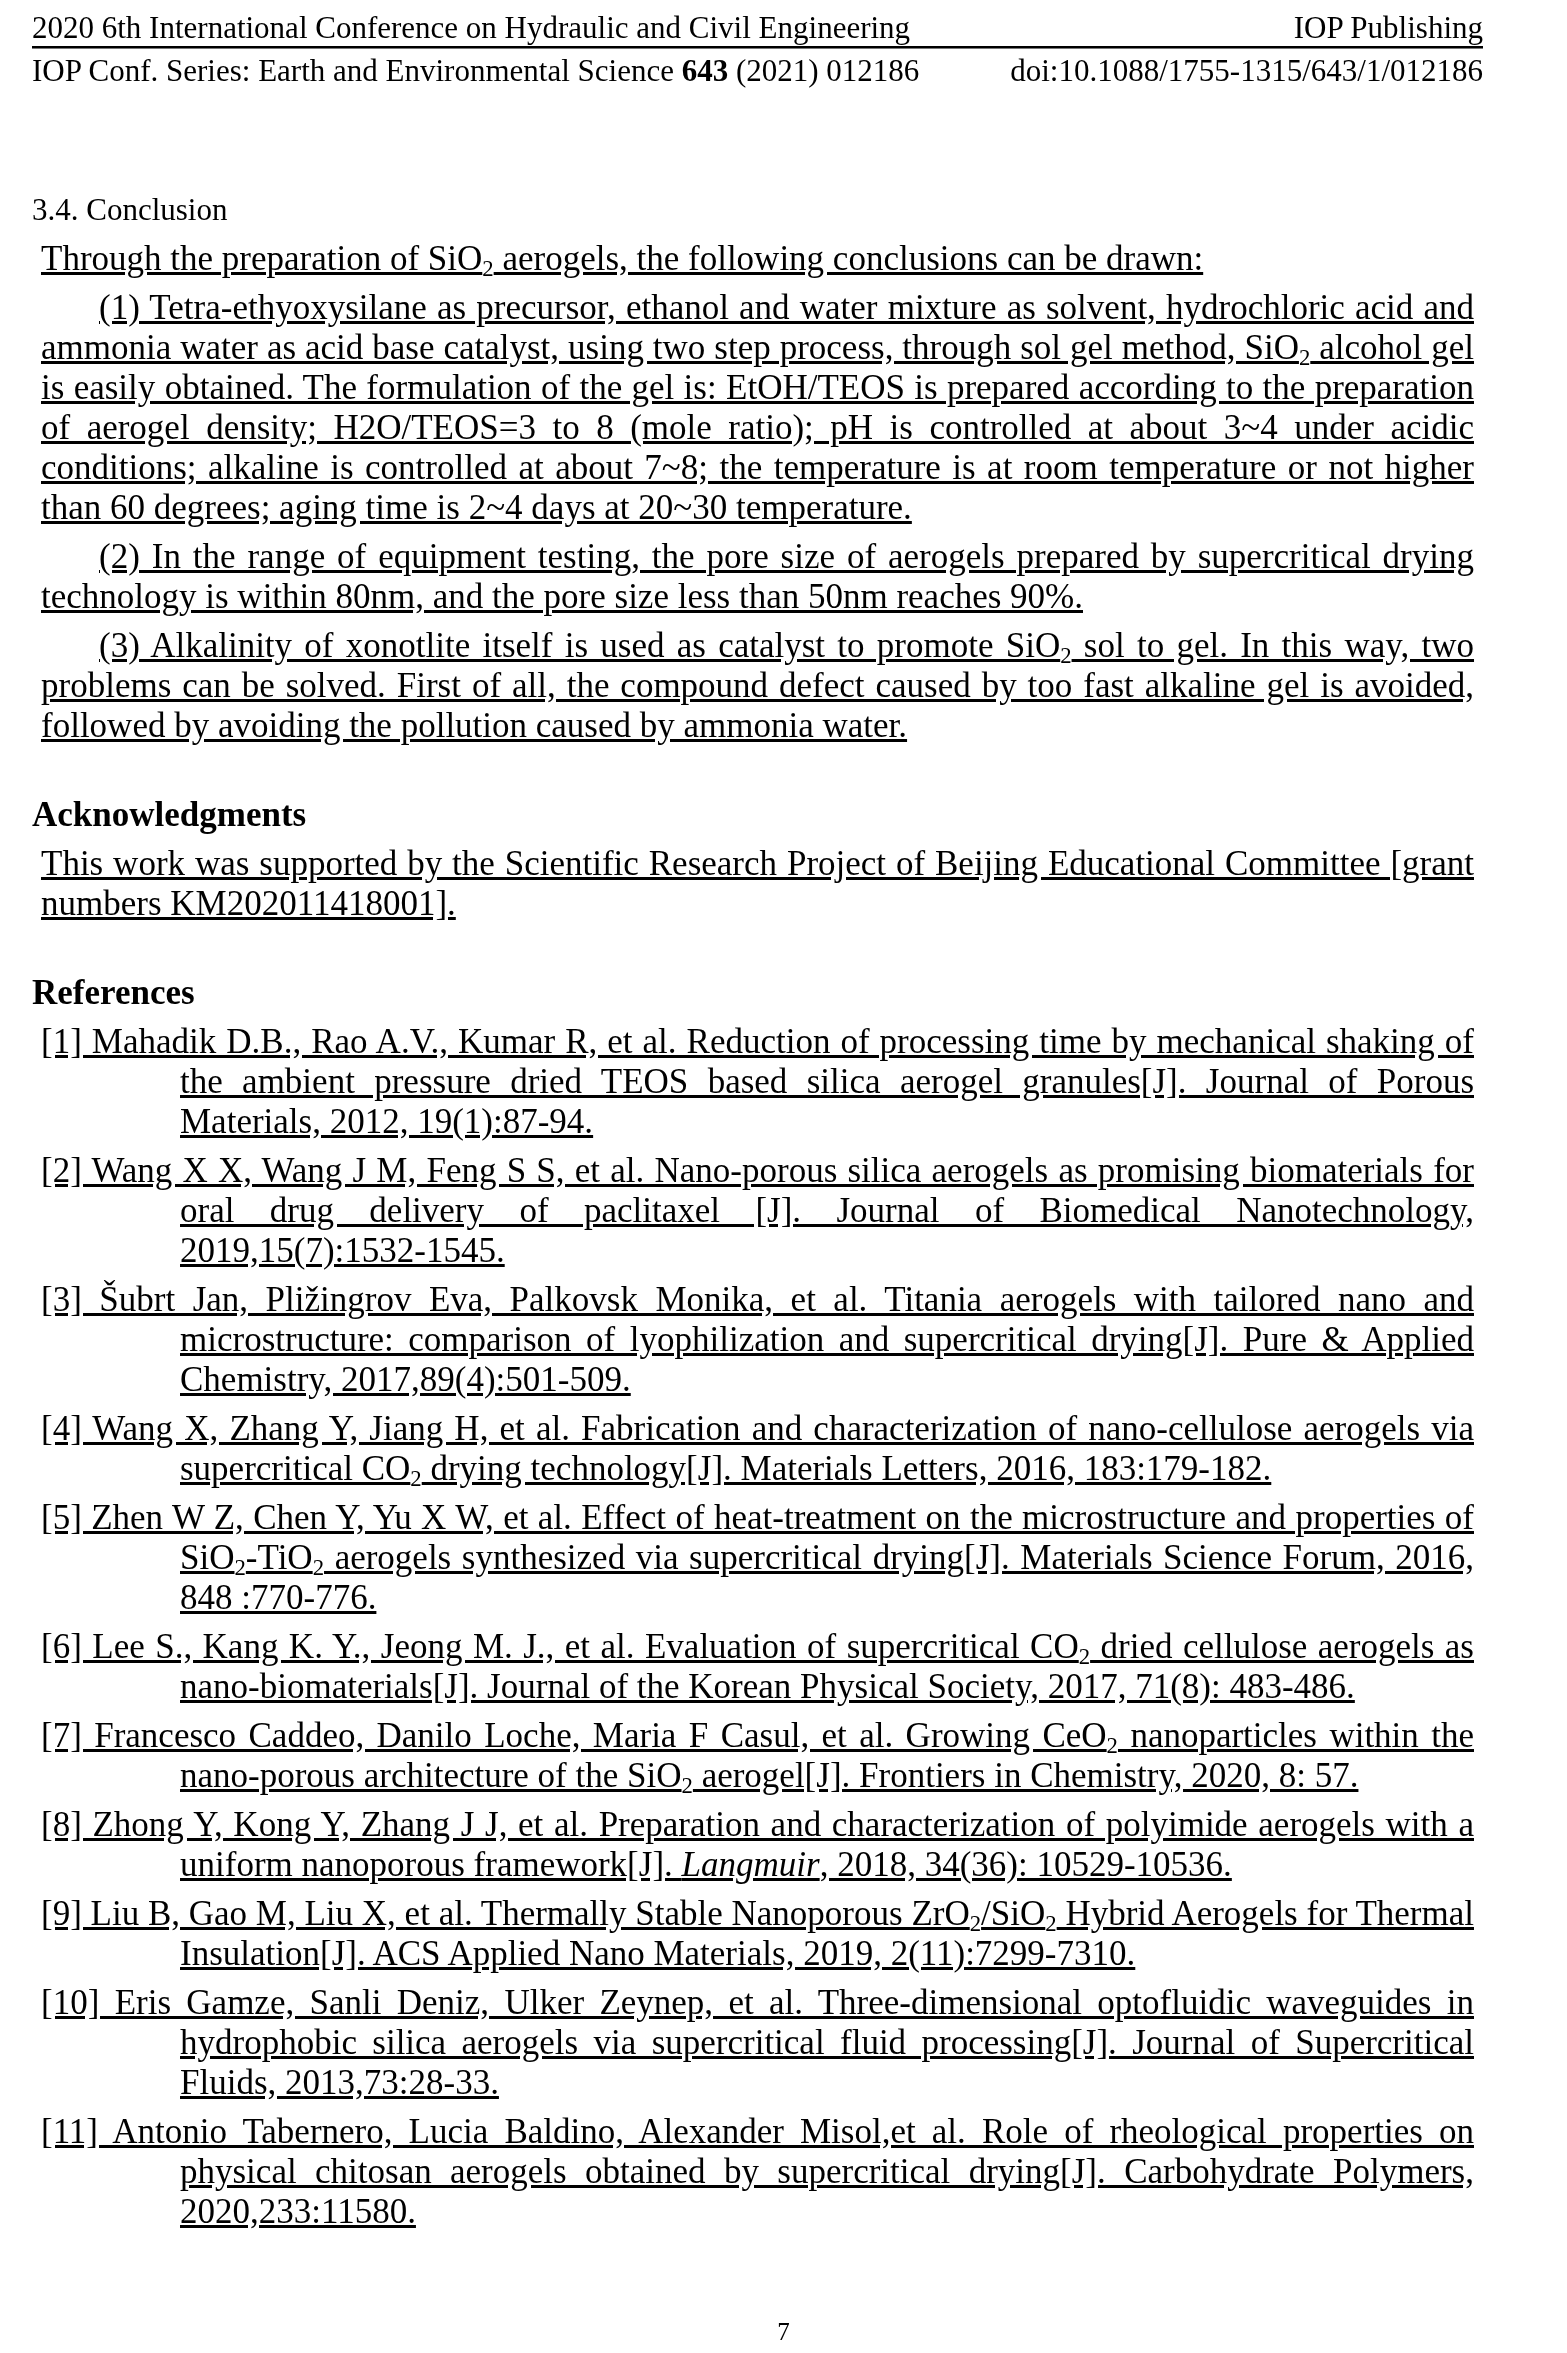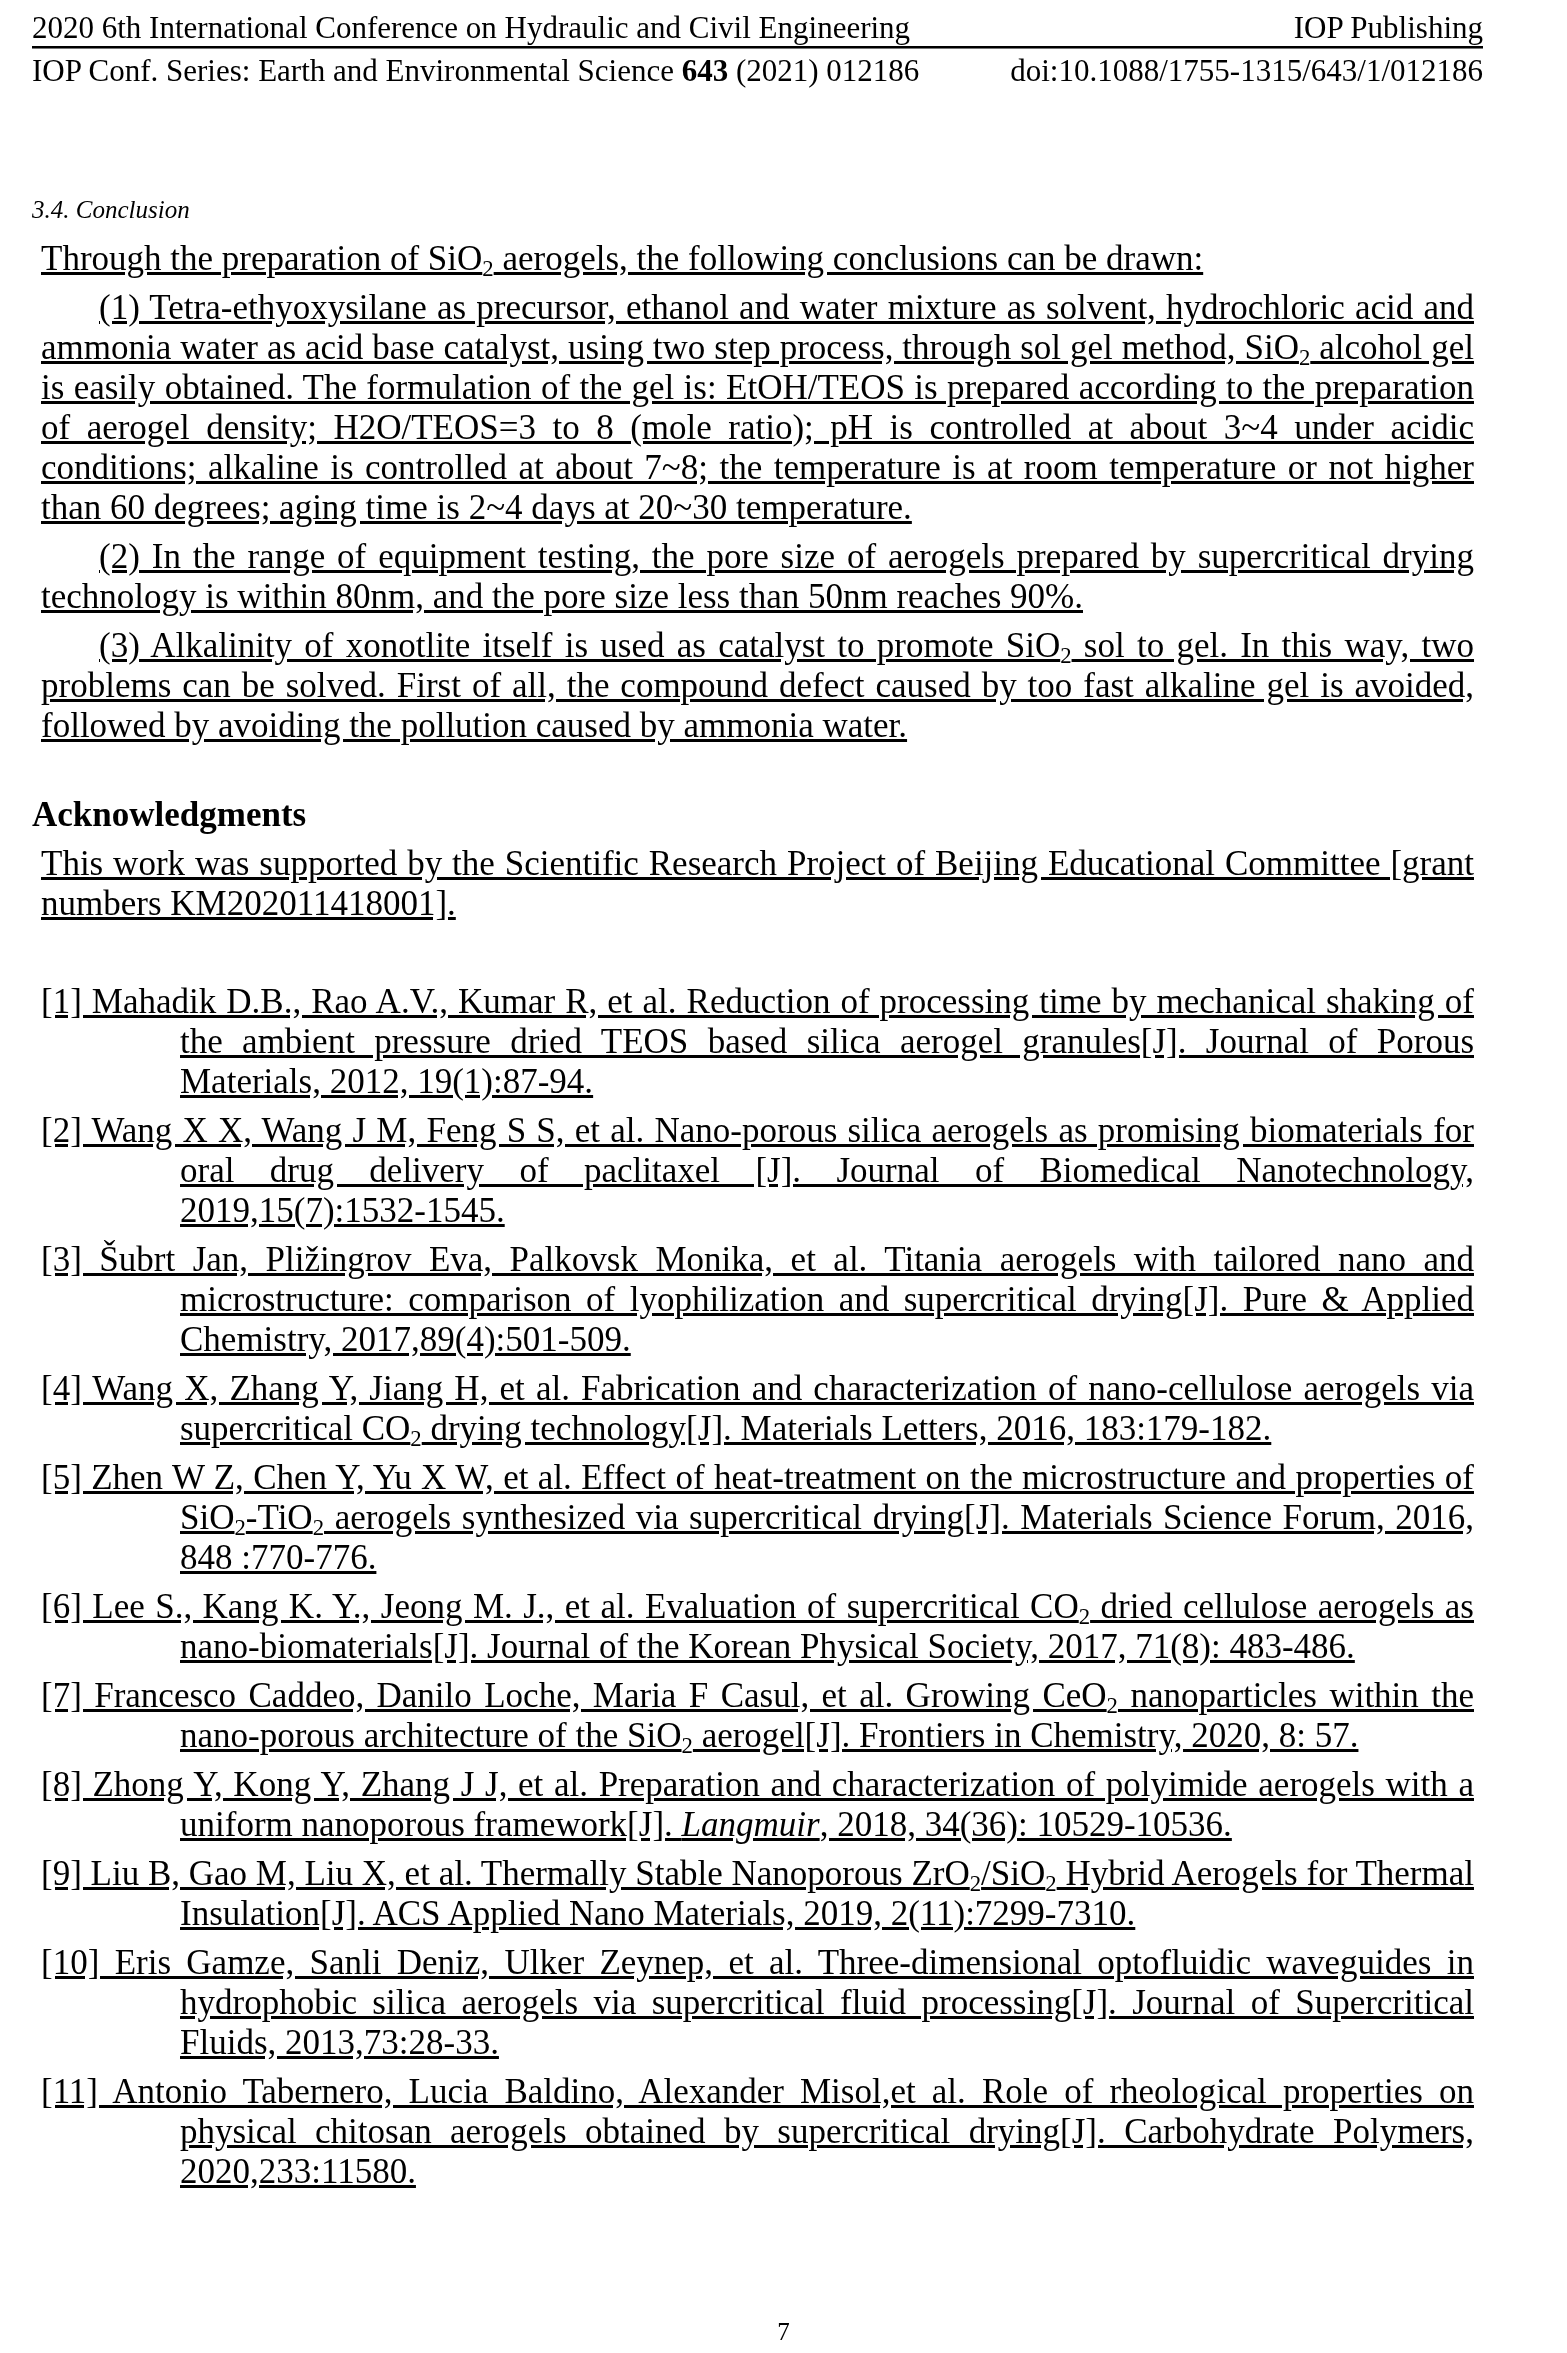--- a/index.html
+++ b/index.html
@@ -10,21 +10,21 @@
   .page { position: absolute; left: 32px; top: 0; width: 1451px; }
   .hdr { position: absolute; left: 0; width: 1451px; font-size: 31px; line-height: 36px; display: flex; justify-content: space-between; white-space: nowrap; }
   .hdr1 { top: 9.8px; }
   .rule { position: absolute; left: 0; top: 46px; width: 1451px; height: 2.3px; background: #000; border-bottom: 0.8px solid #777; }
   .hdr2 { top: 53px; text-align: right; }
   .hdr b { font-weight: bold; }
   .content { position: absolute; left: 0; top: 190px; width: 1451px; font-size: 35px; line-height: 40px; }
   .content p { margin: 9px; text-align: justify; text-decoration: underline; }
   .indent { text-indent: 58px; }
   .last { text-align-last: left; }
-  .sec-title { font-style: italic; margin: 0; font-weight: normal; font-size: 25px; line-height: 40px; }
+  .sec-title { margin: 0; font-weight: normal; font-size: 31px; line-height: 40px; }
   .sec-bold { font-weight: bold; margin: 0; font-size: 35px; line-height: 40px; }
   .gap { height: 40px; }
   sub { font-size: 0.65em; line-height: 0; vertical-align: -0.25em; }
   .ref { padding-left: 139px; text-indent: -139px; text-align: justify; margin: 0; }
   .pageno { position: absolute; top: 2317px; left: 0; width: 1567px; text-align: center; font-size: 25px; line-height: 30px; }
   i { font-style: italic; }
 </style>
 </head>
 <body>
 
@@ -42,20 +42,21 @@
   <div class="content">
     <h3 class="sec-title">3.4.  Conclusion</h3>
     <p class="last"><span>Through the preparation of SiO</span><sub>2</sub><span> aerogels, the following conclusions can be drawn:</span></p>
     <p class="indent"><span>(1) Tetra-ethyoxysilane as precursor, ethanol and water mixture as solvent, hydrochloric acid and ammonia water as acid base catalyst, using two step process, through sol gel method, SiO</span><sub>2</sub><span> alcohol gel is easily obtained. The formulation of the gel is: EtOH/TEOS is prepared according to the preparation of aerogel density; H2O/TEOS=3 to 8 (mole ratio); pH is controlled at about 3~4 under acidic conditions; alkaline is controlled at about 7~8; the temperature is at room temperature or not higher than 60 degrees; aging time is 2~4 days at 20~30 temperature.</span></p>
     <p class="indent">(2) In the range of equipment testing, the pore size of aerogels prepared by supercritical drying technology is within 80nm, and the pore size less than 50nm reaches 90%.</p>
     <p class="indent"><span>(3) Alkalinity of xonotlite itself is used as catalyst to promote SiO</span><sub>2</sub><span> sol to gel. In this way, two problems can be solved. First of all, the compound defect caused by too fast alkaline gel is avoided, followed by avoiding the pollution caused by ammonia water.</span></p>
     <div class="gap"></div>
     <h3 class="sec-bold">Acknowledgments</h3>
     <p>This work was supported by the Scientific Research Project of Beijing Educational Committee [grant numbers KM202011418001].</p>
     <div class="gap"></div>
+    <h3 class="sec-bold">References</h3>
     <div id="ref-list">
         <p class="ref"><span>[1] Mahadik D.B., Rao A.V., Kumar R, et al.  Reduction of processing time by mechanical shaking of the ambient pressure dried TEOS based silica aerogel granules[J]. Journal of Porous Materials, 2012, 19(1):87-94.</span></p>
         <p class="ref"><span>[2] Wang X X, Wang J M, Feng S S, et al. Nano-porous silica aerogels as promising biomaterials for oral drug delivery of paclitaxel [J]. Journal of Biomedical Nanotechnology, 2019,15(7):1532-1545.</span></p>
         <p class="ref"><span>[3] Šubrt Jan, Pližingrov Eva, Palkovsk Monika, et al. Titania aerogels with tailored nano and microstructure: comparison of lyophilization and supercritical drying[J]. Pure &amp; Applied Chemistry, 2017,89(4):501-509.</span></p>
         <p class="ref"><span>[4] Wang X, Zhang Y, Jiang H, et al. Fabrication and characterization of nano-cellulose aerogels via supercritical CO</span><sub>2</sub><span> drying technology[J]. Materials Letters, 2016, 183:179-182.</span></p>
         <p class="ref"><span>[5] Zhen W Z, Chen Y, Yu X W, et al. Effect of heat-treatment on the microstructure and properties of SiO</span><sub>2</sub><span>-TiO</span><sub>2</sub><span> aerogels synthesized via supercritical drying[J]. Materials Science Forum, 2016, 848 :770-776.</span></p>
         <p class="ref"><span>[6] Lee S., Kang K. Y., Jeong M. J., et al. Evaluation of supercritical CO</span><sub>2</sub><span> dried cellulose aerogels as nano-biomaterials[J]. Journal of the Korean Physical Society, 2017, 71(8): 483-486.</span></p>
         <p class="ref"><span>[7] Francesco Caddeo, Danilo Loche, Maria F Casul, et al. Growing CeO</span><sub>2</sub><span> nanoparticles within the nano-porous architecture of the SiO</span><sub>2</sub><span> aerogel[J]. Frontiers in Chemistry, 2020, 8: 57.</span></p>
         <p class="ref"><span>[8] Zhong Y, Kong Y, Zhang J J, et al. Preparation and characterization of polyimide aerogels with a uniform nanoporous framework[J]. </span><i>Langmuir</i><span>, 2018, 34(36): 10529-10536.</span></p>
         <p class="ref"><span>[9] Liu B, Gao M, Liu X, et al. Thermally Stable Nanoporous ZrO</span><sub>2</sub><span>/SiO</span><sub>2</sub><span> Hybrid Aerogels for Thermal Insulation[J]. ACS Applied Nano Materials, 2019, 2(11):7299-7310.</span></p>

